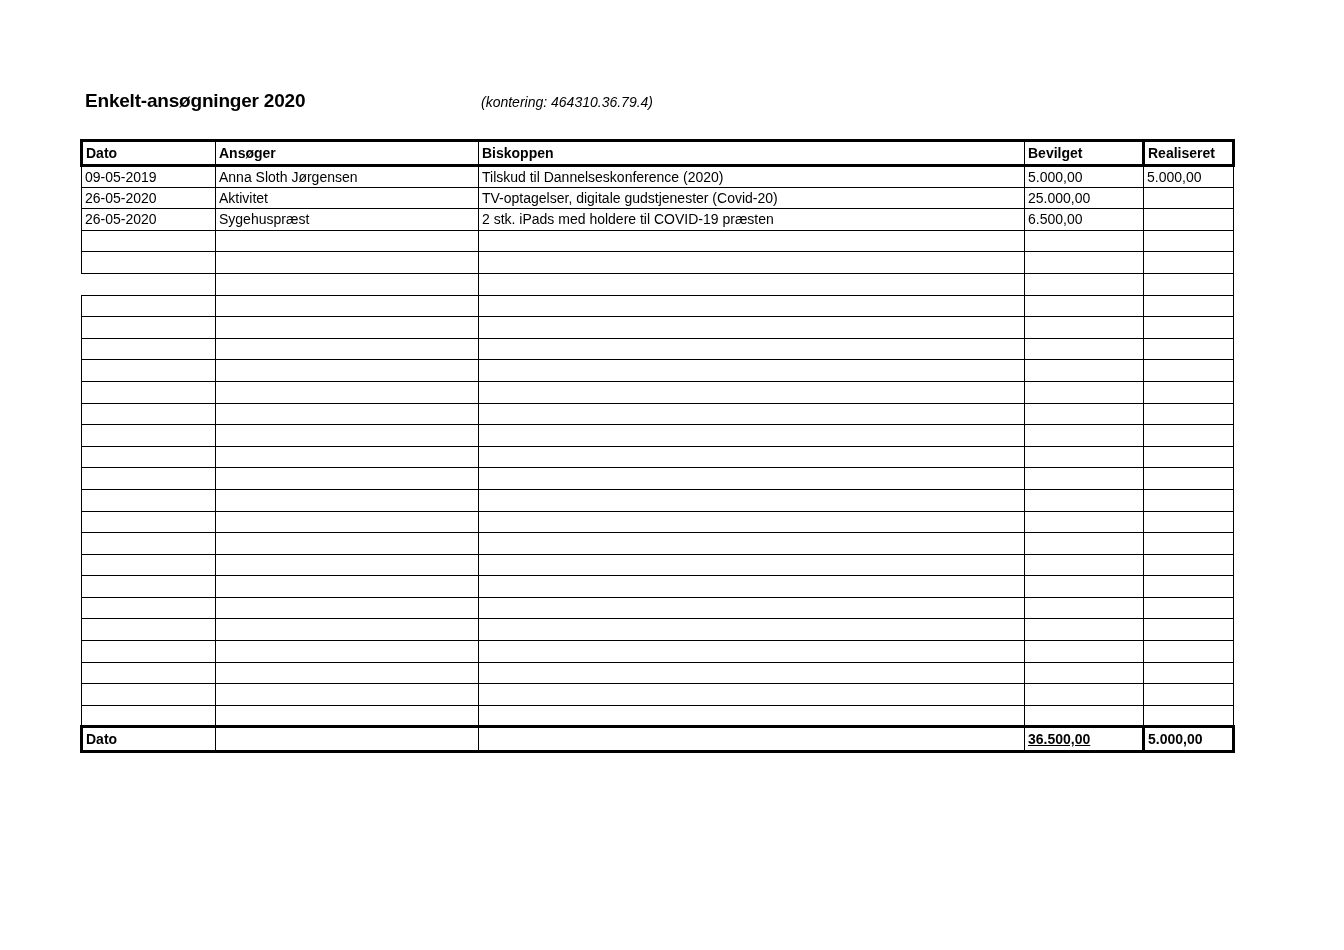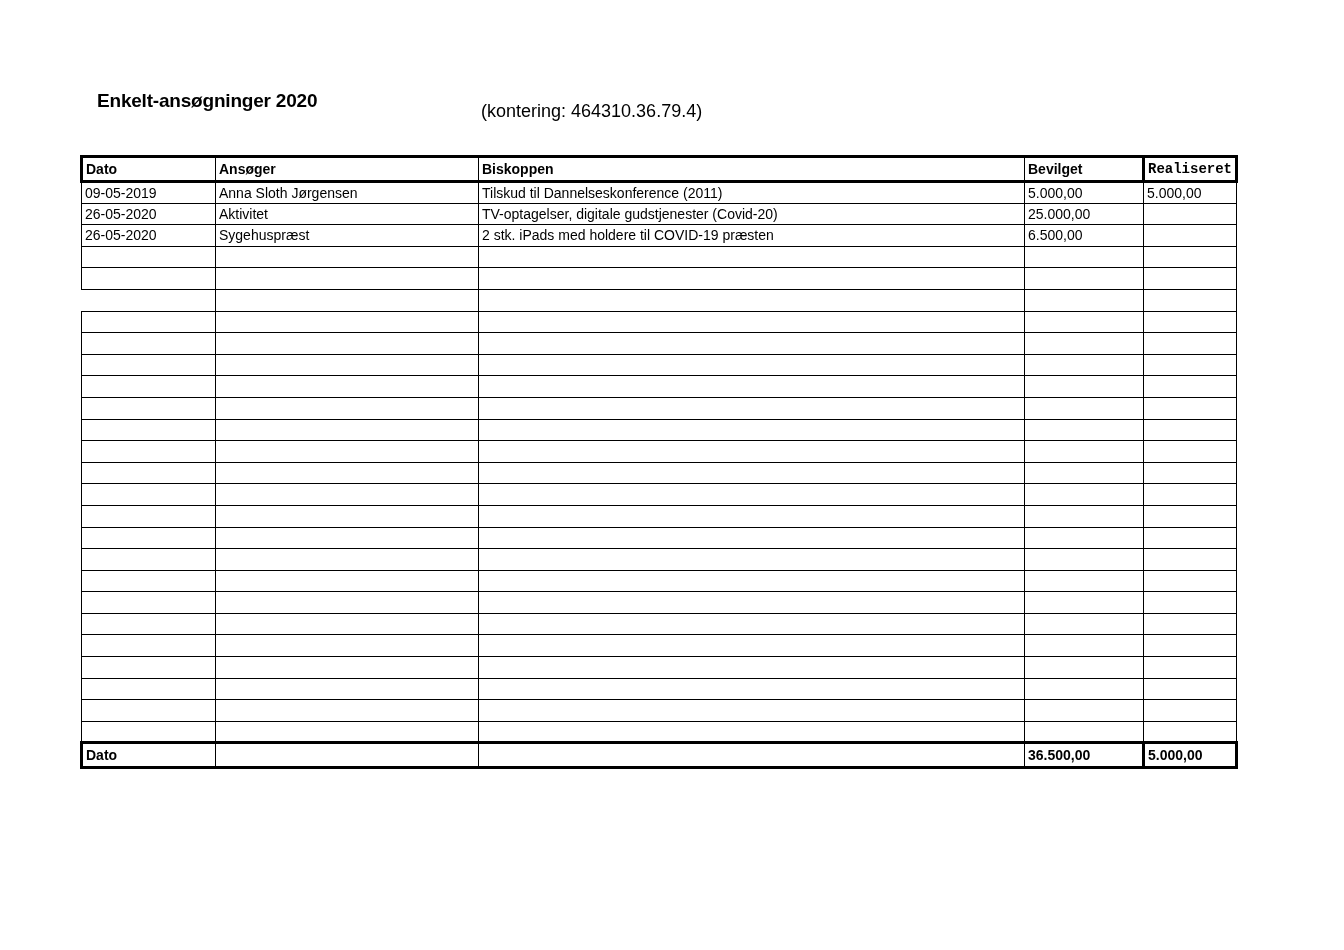--- a/index.html
+++ b/index.html
@@ -1,31 +1,31 @@
 <!DOCTYPE html>
 <html><head>
 <meta charset="utf-8">
 <style>
   html, body { margin: 0; padding: 0; background: #ffffff; }
   body { width: 1344px; height: 950px; position: relative; overflow: hidden;
          font-family: "Liberation Sans", "DejaVu Sans", sans-serif; color: #000; }
-  .title { position: absolute; left: 97px; top: 90px; font-size: 19px; font-weight: bold; letter-spacing: -0.2px; }
-  .kontering { position: absolute; left: 481px; top: 101px; font-size: 18px; }
-  table.sheet { position: absolute; left: 80px; top: 155px; border-collapse: collapse; table-layout: fixed; }
+  .title { position: absolute; left: 85px; top: 90px; font-size: 19px; font-weight: bold; letter-spacing: -0.2px; }
+  .kontering { position: absolute; left: 481px; top: 94px; font-size: 14px; font-style: italic; }
+  table.sheet { position: absolute; left: 80px; top: 139px; border-collapse: collapse; table-layout: fixed; }
   table.sheet td, table.sheet th { border: 1.5px solid #000; height: 21.6px; padding: 0 3px; font-size: 14px;
         white-space: nowrap; overflow: hidden; box-sizing: border-box; }
   table.sheet th { font-weight: bold; text-align: left; height: 25px; border-top: 3.5px solid #000; border-bottom: 3.5px solid #000; }
   table.sheet th.first { border-left: 3.5px solid #000; }
   table.sheet th.bev { border-right: 3.5px solid #000; }
-  table.sheet th.real { border-right: 3.5px solid #000; font-family: Liberation Mono, monospace; }
+  table.sheet th.real { border-right: 3.5px solid #000; }
   td.num { text-align: left; }
   td.noleft { border-left: none !important; }
   tr.total td { font-weight: bold; border-top: 3.5px solid #000; border-bottom: 3.5px solid #000; height: 25px; }
   tr.total td.first { border-left: 3.5px solid #000; }
-  tr.total td.bev { border-right: 3.5px solid #000; }
+  tr.total td.bev { border-right: 3.5px solid #000; text-decoration: underline; }
   tr.total td.real { border-right: 3.5px solid #000; }
   col.c1 { width: 134px; } col.c2 { width: 263px; } col.c3 { width: 546px; }
   col.c4 { width: 119px; } col.c5 { width: 90px; }
 </style>
 </head>
 <body>
 
 <div class="title">Enkelt-ansøgninger 2020</div>
 <div class="kontering">(kontering: 464310.36.79.4)</div>
 
@@ -43,21 +43,21 @@
       <th>Ansøger</th>
       <th>Biskoppen</th>
       <th class="bev">Bevilget</th>
       <th class="real">Realiseret</th>
     </tr>
   </thead>
   <tbody id="tbody">
     <tr>
       <td class="num">09-05-2019</td>
       <td>Anna Sloth Jørgensen</td>
-      <td>Tilskud til Dannelseskonference (2011)</td>
+      <td>Tilskud til Dannelseskonference (2020)</td>
       <td class="num">5.000,00</td>
       <td class="num">5.000,00</td>
     </tr>
     <tr>
       <td class="num">26-05-2020</td>
       <td>Aktivitet</td>
       <td>TV-optagelser, digitale gudstjenester (Covid-20)</td>
       <td class="num">25.000,00</td>
       <td class="num"></td>
     </tr>

